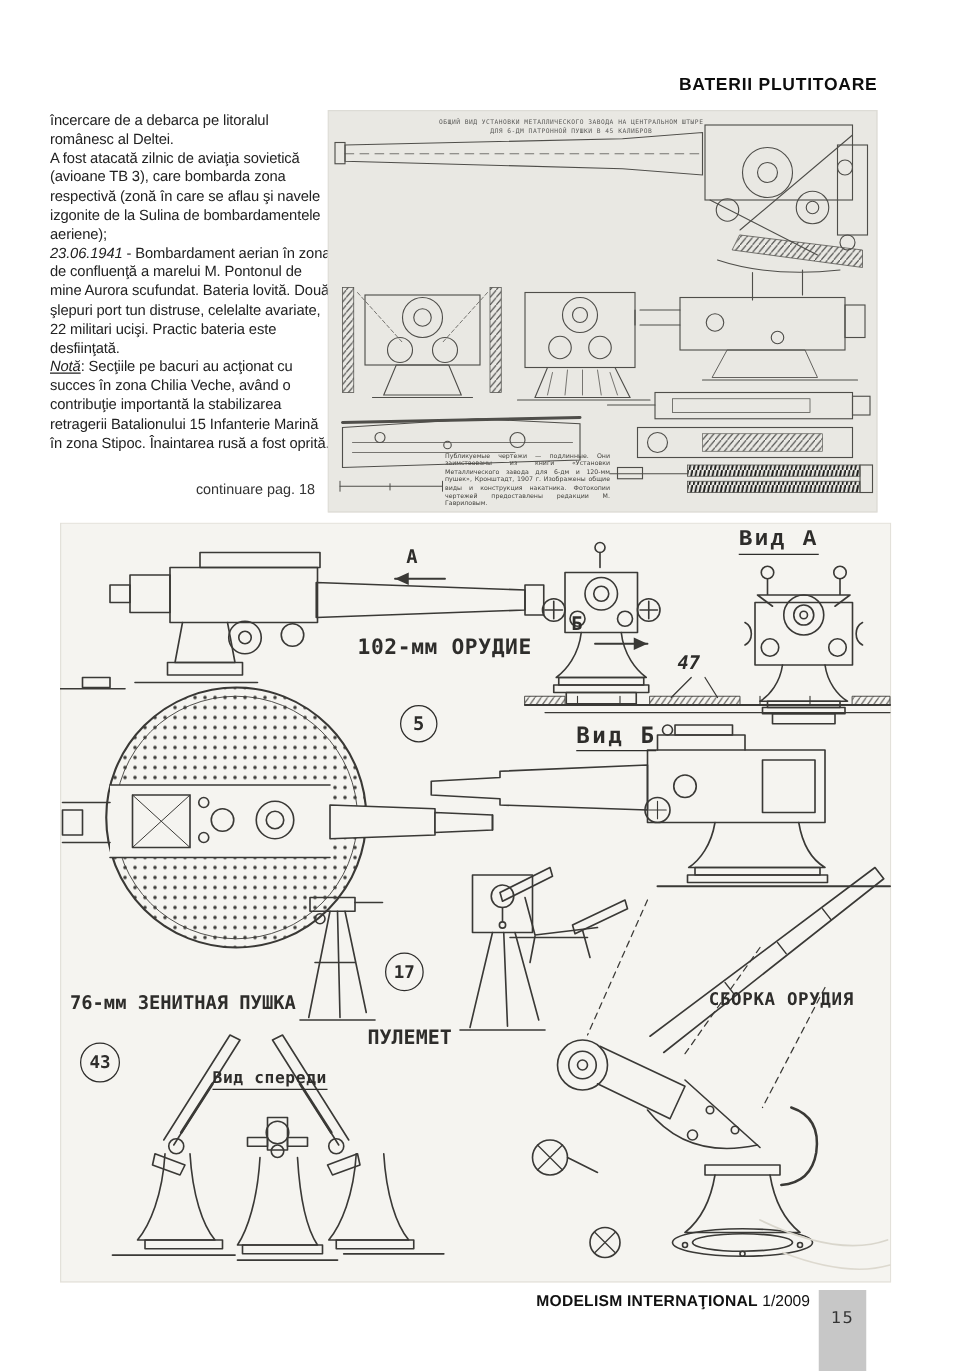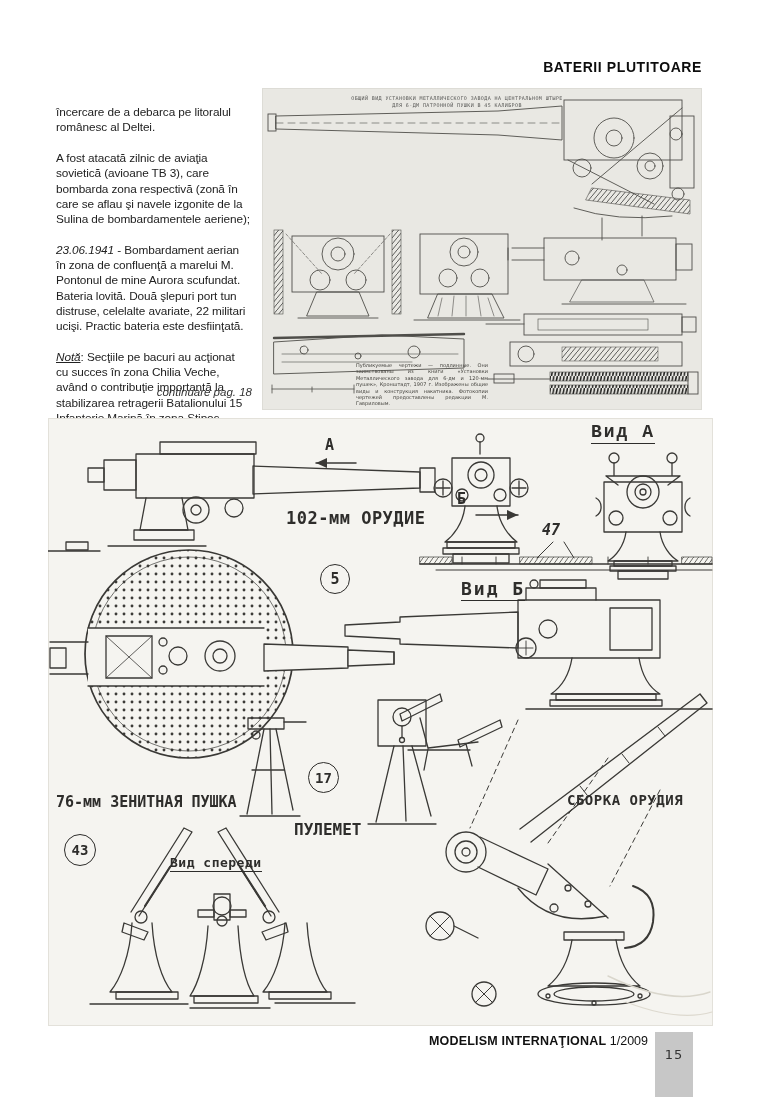--- a/index.html
+++ b/index.html
@@ -10,26 +10,26 @@
   .abs{position:absolute;}
   
   .page-header{
     top:59px;right:66px;font-size:14px;font-weight:700;letter-spacing:.6px;color:#0d0d0d;
   }
   
   .article{
     left:40px;top:89px;width:226px;font-size:11.8px;line-height:15.15px;
     letter-spacing:-0.1px;color:#222;text-align:left;
   }
-  .article p{margin:16px;padding:0;}
+  .article p{margin:0;padding:0;}
   .em{font-style:italic;}
   .nota{font-style:italic;text-decoration:underline;}
   .continuation{
     left:40px;top:386px;width:212px;text-align:right;font-size:11.5px;
-    font-style:italic;color:#333;
+    color:#333;
   }
   
   .scan{
     left:262px;top:88px;width:440px;height:322px;background:#e9e8e3;
     box-shadow:0 0 0 1px #dddcd6 inset;
   }
   .scan svg{position:absolute;left:0;top:0;}
   .scan-cap-top{
     left:40px;top:7px;width:310px;text-align:center;
     font-size:5px;line-height:7px;color:#5a5a58;letter-spacing:.4px;

